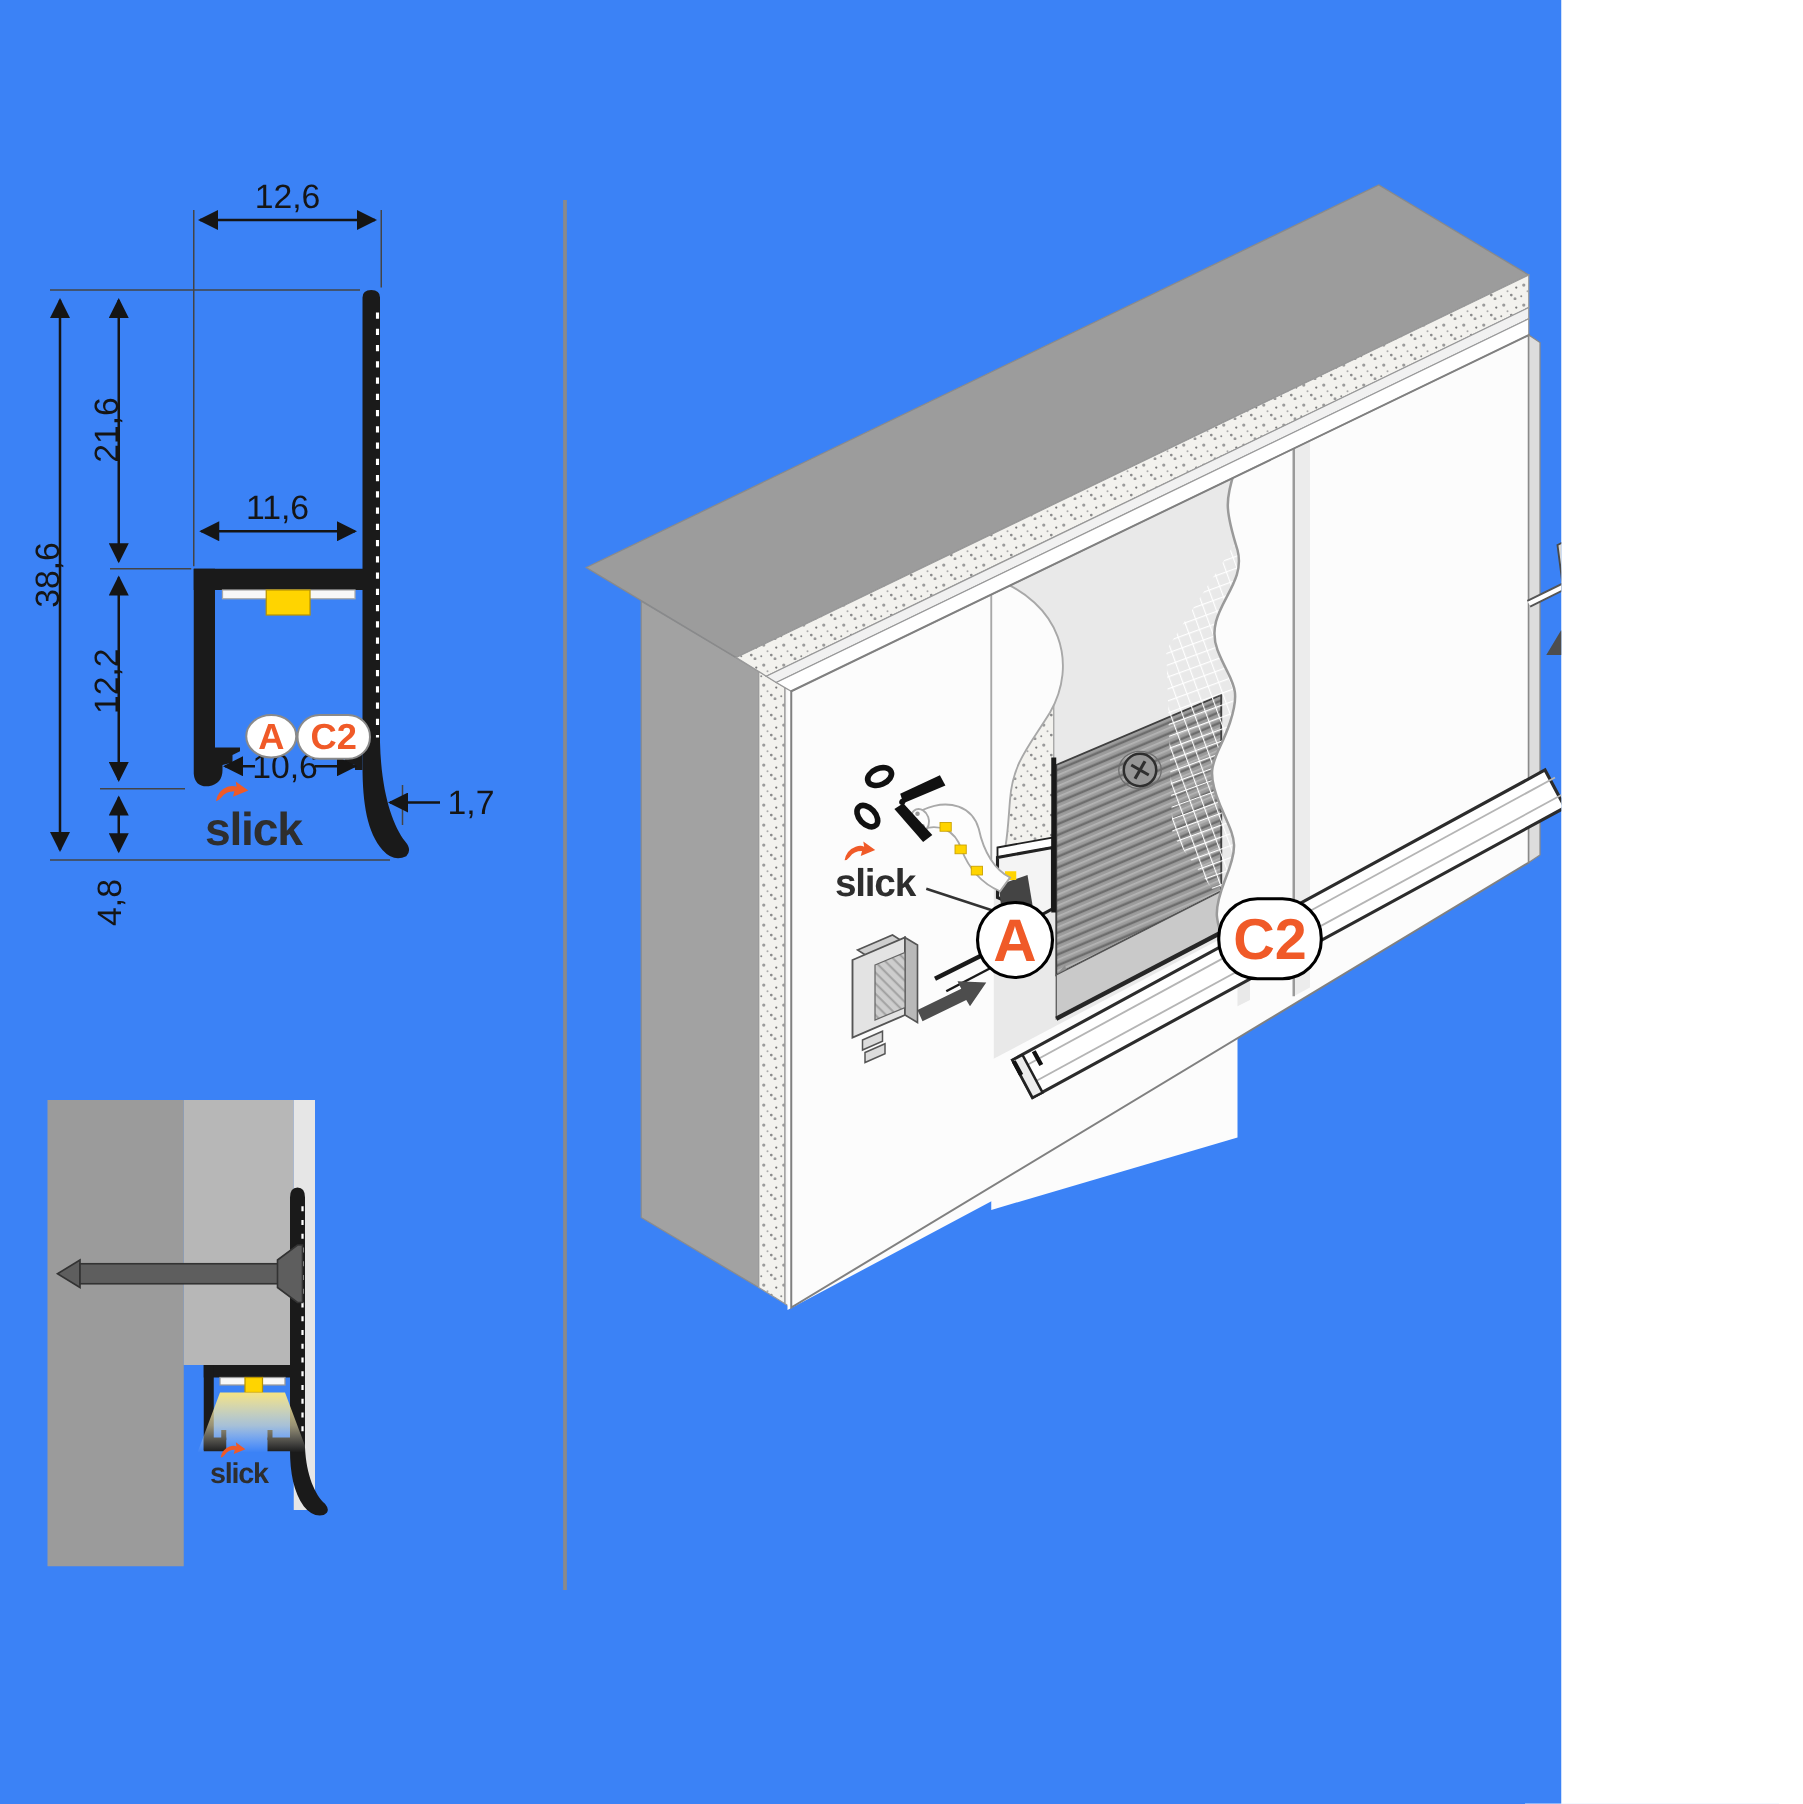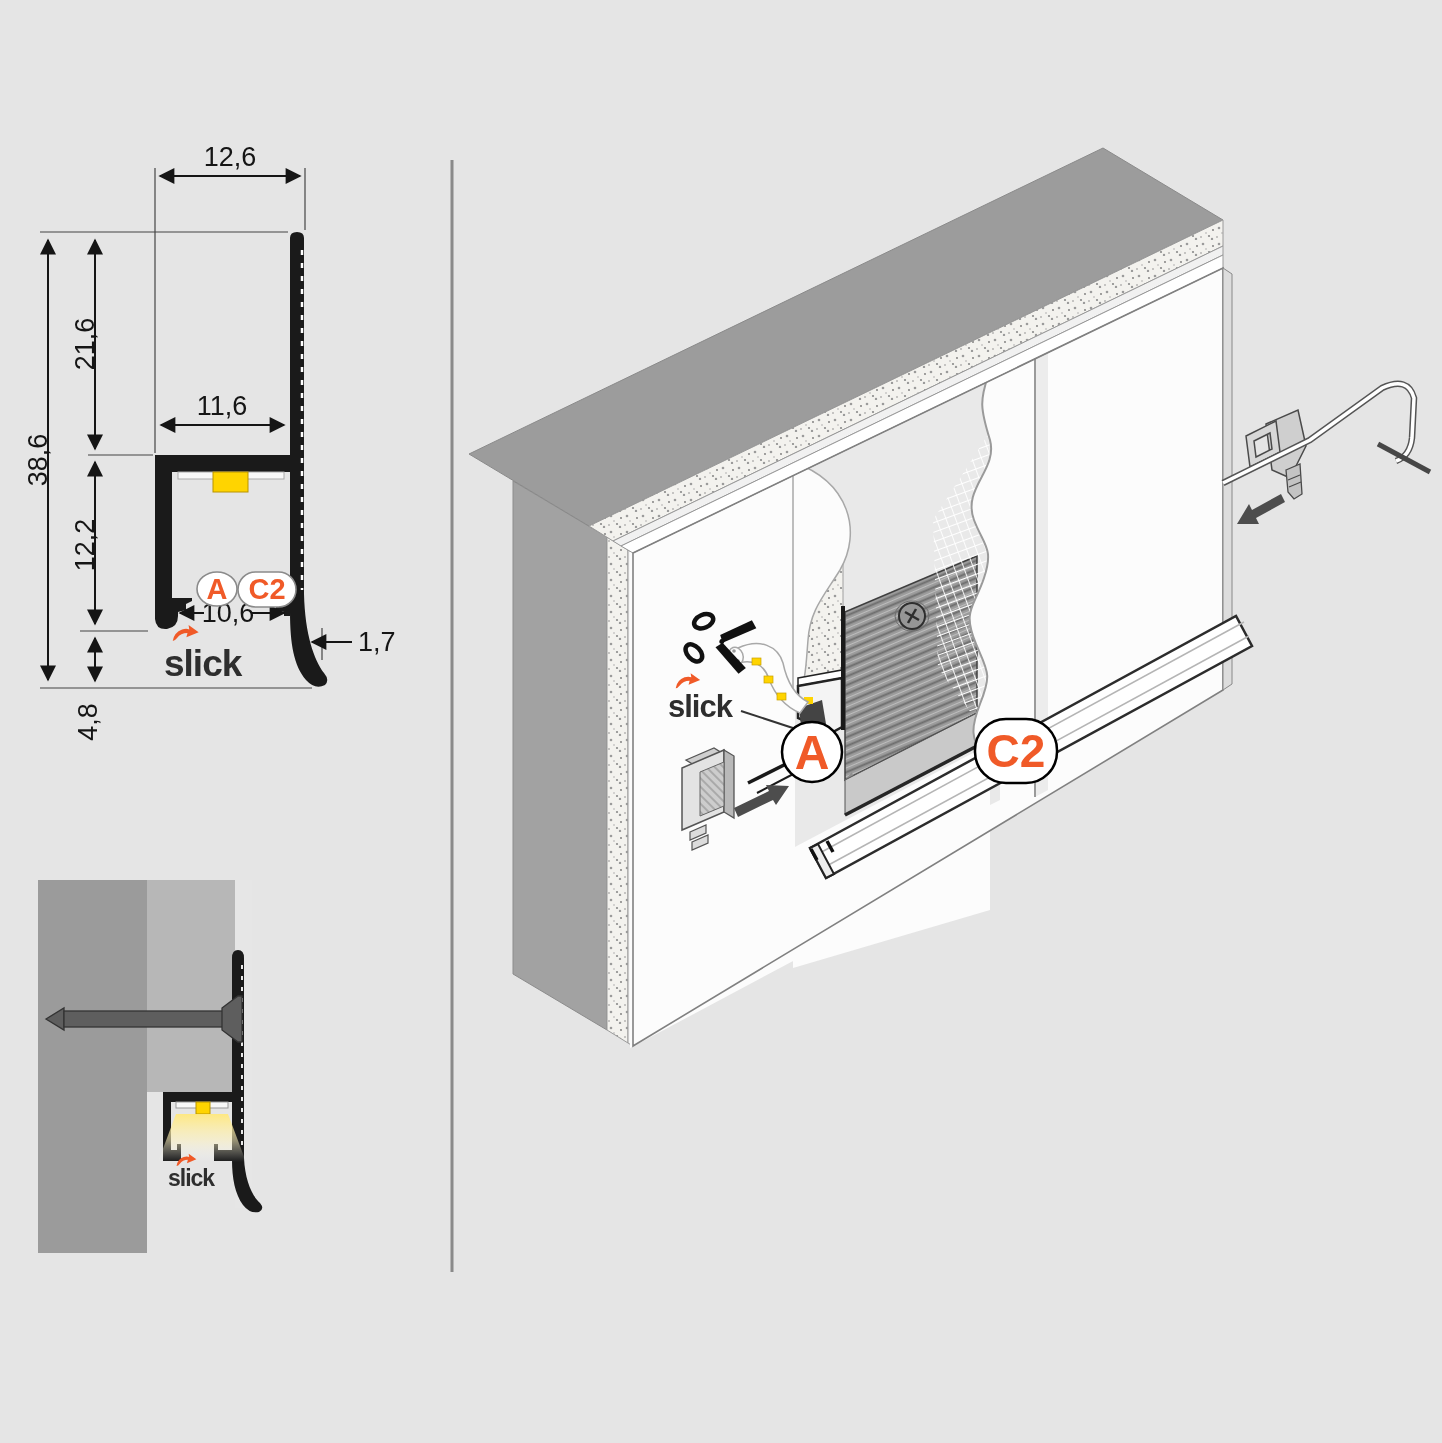--- a/index.html
+++ b/index.html
@@ -1,16 +1,16 @@
 <!DOCTYPE html>
 <html><head>
 <meta charset="utf-8">
 <style>
   html,body{margin:0;padding:0;background:#ffffff;}
-  .stage{position:relative;width:1442px;height:1443px;background:#e5e5e5;overflow:hidden;}
+  .stage{position:relative;width:1249px;height:1443px;background:#3b82f6;overflow:hidden;}
   svg{display:block;}
   text{font-family:"Liberation Sans","DejaVu Sans",sans-serif;}
   .dim{font-size:27px;fill:#151515;}
   .brandTxt{font-weight:bold;fill:#2e2e2e;letter-spacing:-1px;}
   .variant{font-weight:bold;fill:#f05a28;}
 </style>
 </head>
 <body>
 
 <div class="stage">

